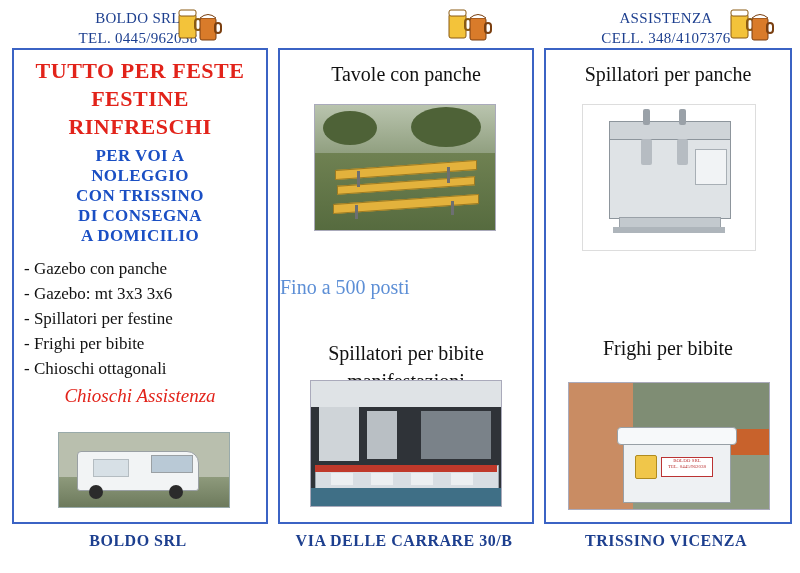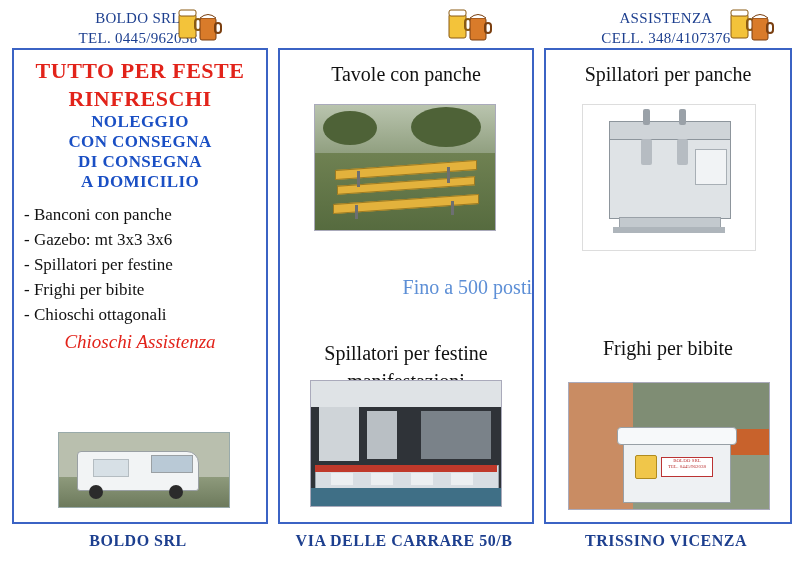--- a/index.html
+++ b/index.html
@@ -31,21 +31,21 @@
   .bluesub{color:#1a4fc4;font-weight:bold;text-align:center;font-size:17px;line-height:20px;margin-top:6px;letter-spacing:.4px;}
   .bullets{margin:10px 0 0 10px;color:#111;font-size:17px;line-height:25px;}
   .bullets div{white-space:nowrap;}
   .assist{color:#e2231a;text-align:center;font-size:19px;margin-top:4px;font-style:italic;}
 
   
   .van{position:absolute;left:44px;top:382px;width:170px;height:74px;border:1px solid #9aa;overflow:hidden;background:#cfd6c8;}
 
   
   .colhead{text-align:center;color:#111;font-size:20px;line-height:24px;margin-top:12px;}
-  .fino{text-align:right;color:#5d8fd6;font-size:20px;margin-top:8px;}
+  .fino{text-align:left;color:#5d8fd6;font-size:20px;margin-top:8px;}
 
   
   .photo{position:absolute;overflow:hidden;border:1px solid #aab;}
 
   
   .footer{position:absolute;top:532px;left:0;width:800px;height:30px;}
   .footer .f{position:absolute;text-align:center;color:#1d3f8f;font-size:16px;font-weight:bold;letter-spacing:.5px;white-space:nowrap;}
 
   
   .sky{position:absolute;left:0;top:0;right:0;height:40%;background:linear-gradient(#b9c4ae,#8f9e7e);}
@@ -115,29 +115,31 @@
         <rect x="19" y="15" width="6" height="11" rx="3" fill="none" stroke="#8a5a12" stroke-width="2"></rect>
         <rect x="24" y="14" width="16" height="22" rx="2" fill="#d97b2a" stroke="#7a3f10"></rect>
         <path d="M24 14 q8 -7 16 0" fill="#fff" stroke="#7a3f10"></path>
         <rect x="39" y="19" width="6" height="10" rx="3" fill="none" stroke="#7a3f10" stroke-width="2"></rect>
       </svg>
     </div>
   </div>
 
   <div class="col left">
     <div class="redtitle">TUTTO PER FESTE</div>
+    <div class="redtitle" style="margin-top:2px;">FESTINE</div>
     <div class="redtitle" style="margin-top:2px;">RINFRESCHI</div>
 
+    <div class="bluesub">PER VOI A</div>
     <div class="bluesub" style="margin-top:0;">NOLEGGIO</div>
-    <div class="bluesub" style="margin-top:0;">CON CONSEGNA</div>
+    <div class="bluesub" style="margin-top:0;">CON TRISSINO</div>
     <div class="bluesub" style="margin-top:0;">DI CONSEGNA</div>
     <div class="bluesub" style="margin-top:0;">A DOMICILIO</div>
 
     <div class="bullets">
-      <div>- Banconi con panche</div>
+      <div>- Gazebo con panche</div>
       <div>- Gazebo: mt 3x3 3x6</div>
       <div>- Spillatori per festine</div>
       <div>- Frighi per bibite</div>
       <div>- Chioschi ottagonali</div>
     </div>
 
     <div class="assist">Chioschi Assistenza</div>
 
     <div class="van">
       <div class="grass" style="height:40%;background:linear-gradient(#8e9a7c,#6d7a5c);"></div>
@@ -162,21 +164,21 @@
       <div class="tbl-top" style="left:22px;top:76px;width:136px;height:7px;transform:skewY(-4deg);"></div>
       <div class="tbl-top" style="left:18px;top:94px;width:144px;height:8px;transform:skewY(-4deg);"></div>
       <div class="tbl-leg" style="left:42px;top:66px;width:3px;height:16px;"></div>
       <div class="tbl-leg" style="left:132px;top:62px;width:3px;height:16px;"></div>
       <div class="tbl-leg" style="left:40px;top:100px;width:3px;height:14px;"></div>
       <div class="tbl-leg" style="left:136px;top:96px;width:3px;height:14px;"></div>
     </div>
 
     <div class="fino" style="margin-top:190px;">Fino a 500 posti</div>
 
-    <div class="colhead" style="margin-top:42px;">Spillatori per festine</div>
+    <div class="colhead" style="margin-top:42px;">Spillatori per bibite</div>
     <div class="colhead" style="margin-top:4px;">manifestazioni</div>
 
     <div class="photo" style="left:30px;top:330px;width:190px;height:125px;">
       <div class="darkroom"></div>
       <div class="tent" style="left:0;top:0;width:190px;height:26px;background:#dfe3e6;"></div>
       <div class="white" style="left:8px;top:26px;width:40px;height:54px;background:#cfd4d8;"></div>
       <div class="white" style="left:56px;top:30px;width:30px;height:48px;background:#b9bfc4;"></div>
       <div class="counter" style="left:4px;top:84px;width:182px;height:22px;"></div>
       <div class="banner" style="left:4px;top:84px;width:182px;height:7px;"></div>
       <div class="white" style="left:20px;top:92px;width:22px;height:12px;"></div>
@@ -213,17 +215,17 @@
       <div style="position:absolute;left:150px;top:46px;width:50px;height:26px;background:#c8622c;"></div>
       <div class="fridge" style="left:54px;top:56px;width:106px;height:62px;"></div>
       <div class="fridge-lid" style="left:48px;top:44px;width:118px;height:16px;"></div>
       <div class="logo-badge" style="left:92px;top:74px;width:50px;height:18px;">BOLDO SRL<br>TEL. 0445/962038</div>
       <div style="position:absolute;left:66px;top:72px;width:20px;height:22px;background:#f0c64a;border:1px solid #b08b1f;border-radius:2px;"></div>
     </div>
   </div>
 
   <div class="footer">
     <div class="f" style="left:12px;width:252px;">BOLDO SRL</div>
-    <div class="f" style="left:278px;width:252px;">VIA DELLE CARRARE 50/B</div>
+    <div class="f" style="left:278px;width:252px;">VIA DELLE CARRARE 30/B</div>
     <div class="f" style="left:544px;width:244px;">TRISSINO VICENZA</div>
   </div>
 
 </div>
 
 </body></html>

